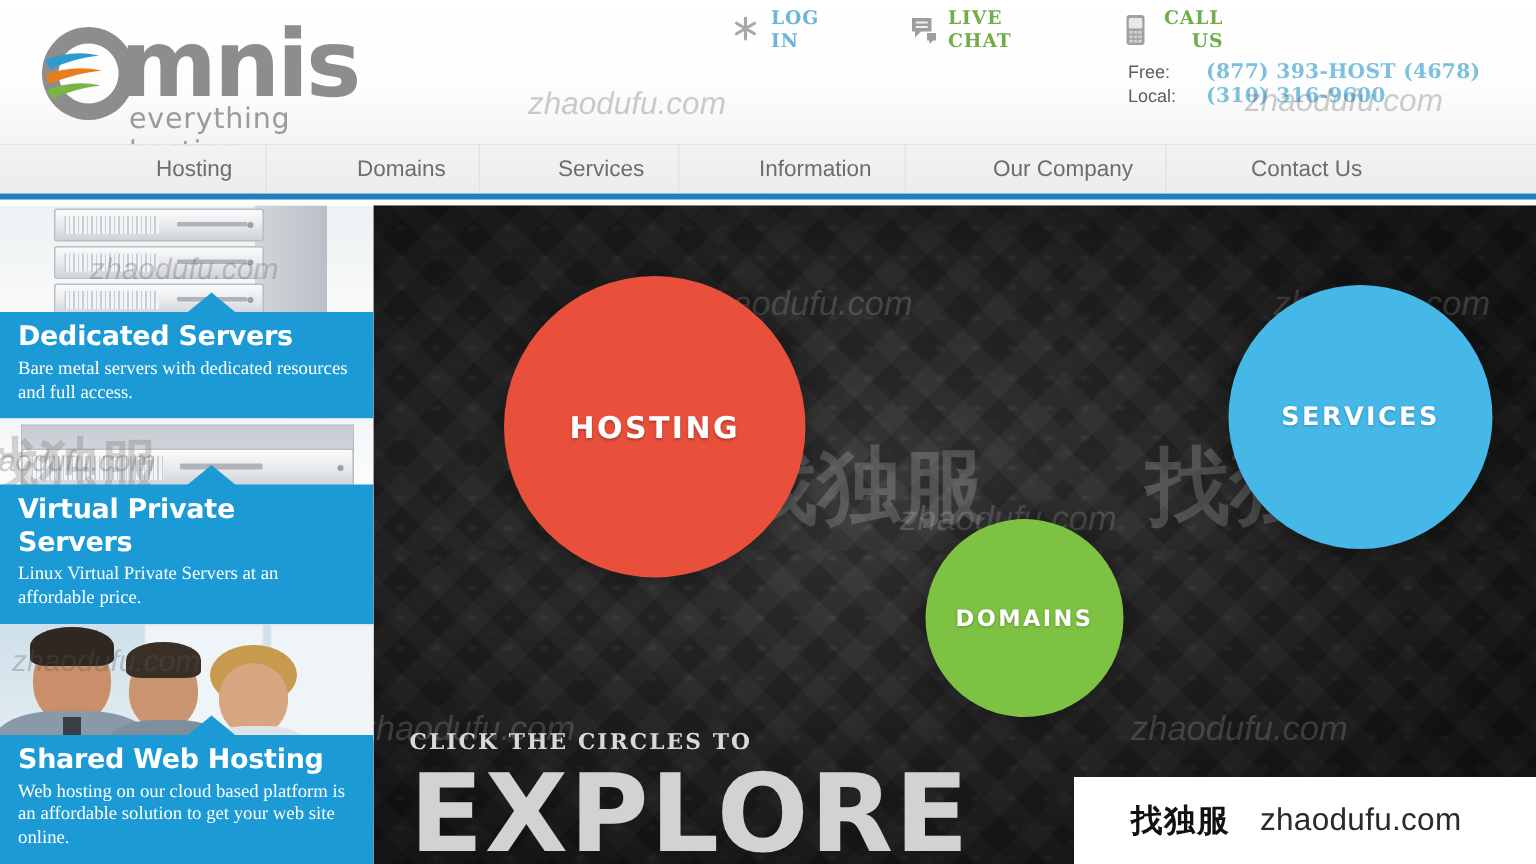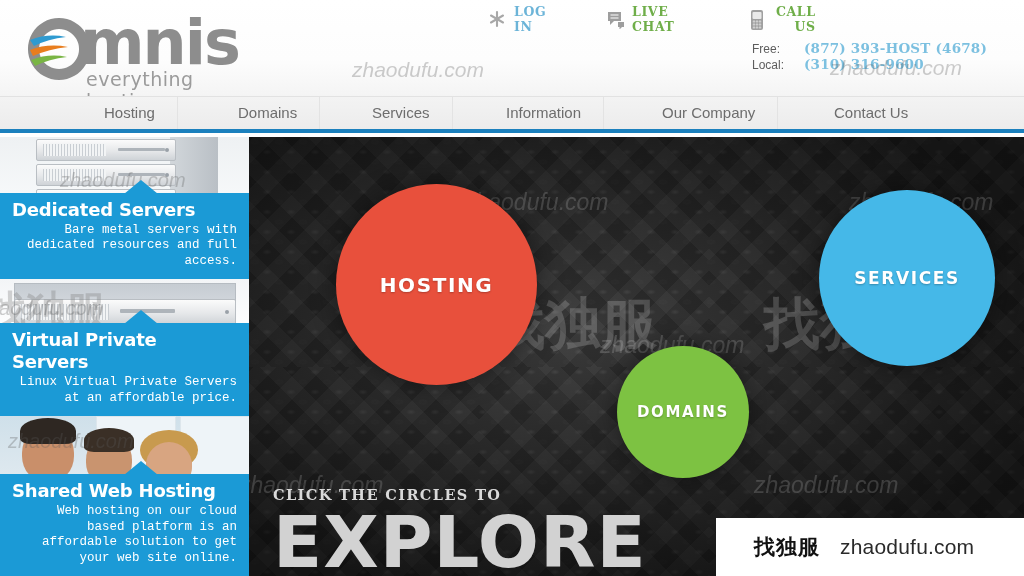--- a/index.html
+++ b/index.html
@@ -143,22 +143,21 @@
     position:absolute; left:124px; top:-13px; width:0; height:0;
     border-left:17px solid transparent; border-right:17px solid transparent;
     border-bottom:14px solid #1b9ad6;
   }
   .cap-title {
     font-size:18px; font-weight:bold; line-height:22px; letter-spacing:-0.2px;
     font-family:"DejaVu Sans", sans-serif;
   }
   .cap-desc {
     font-size:12.5px; line-height:15.5px; margin-top:2px;
-    font-family:Liberation Mono, monospace;
-    text-align:right;
+    font-family:Liberation Serif, serif;
   }
 
   
   .rack { position:absolute; background:linear-gradient(to bottom,#fbfbfb 0%,#e6e8ea 55%,#cfd3d7 100%);
           border:1px solid #b9bec3; border-radius:2px; }
   .rack .vent { position:absolute; left:6px; top:4px; width:46%; height:calc(100% - 8px);
           background:repeating-linear-gradient(to right, #c9ced3 0 1px, #f2f4f5 1px 3px); }
   .rack .slot { position:absolute; right:10px; top:38%; width:34%; height:18%; background:#aeb4ba; border-radius:1px; }
   .rack .dot  { position:absolute; right:6px; top:40%; width:4px; height:4px; border-radius:50%; background:#9aa1a8; }
 

